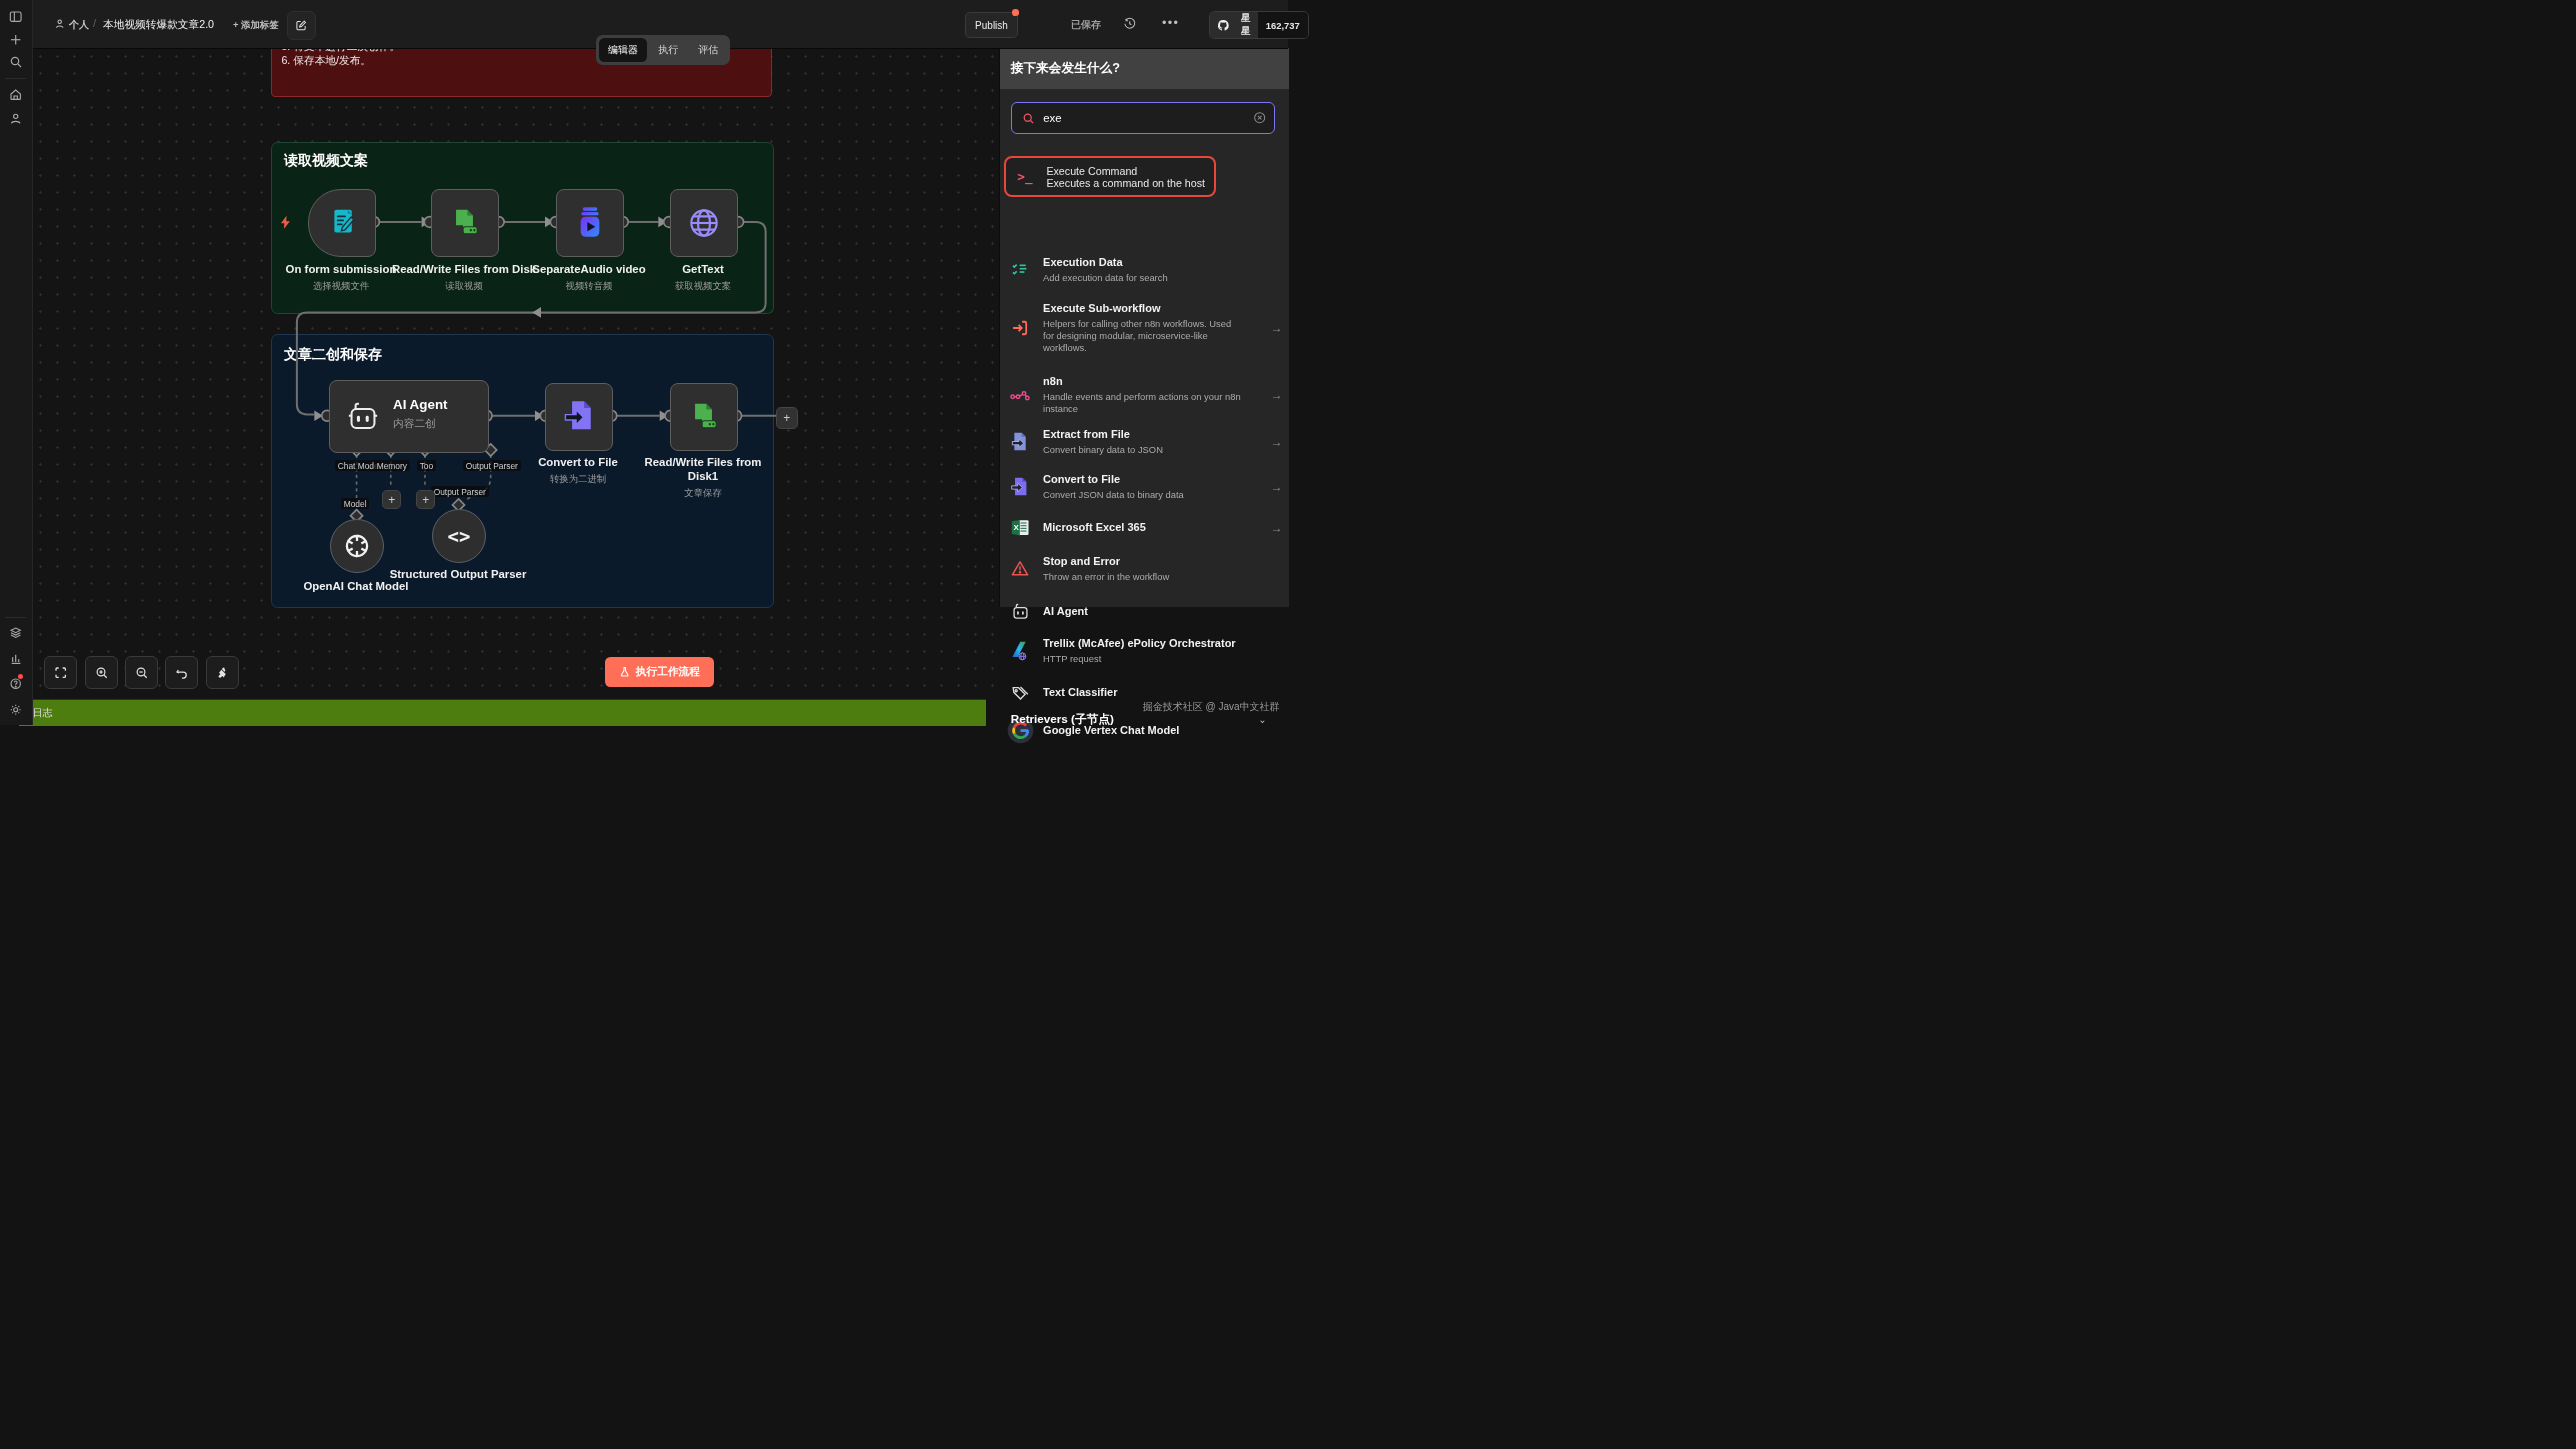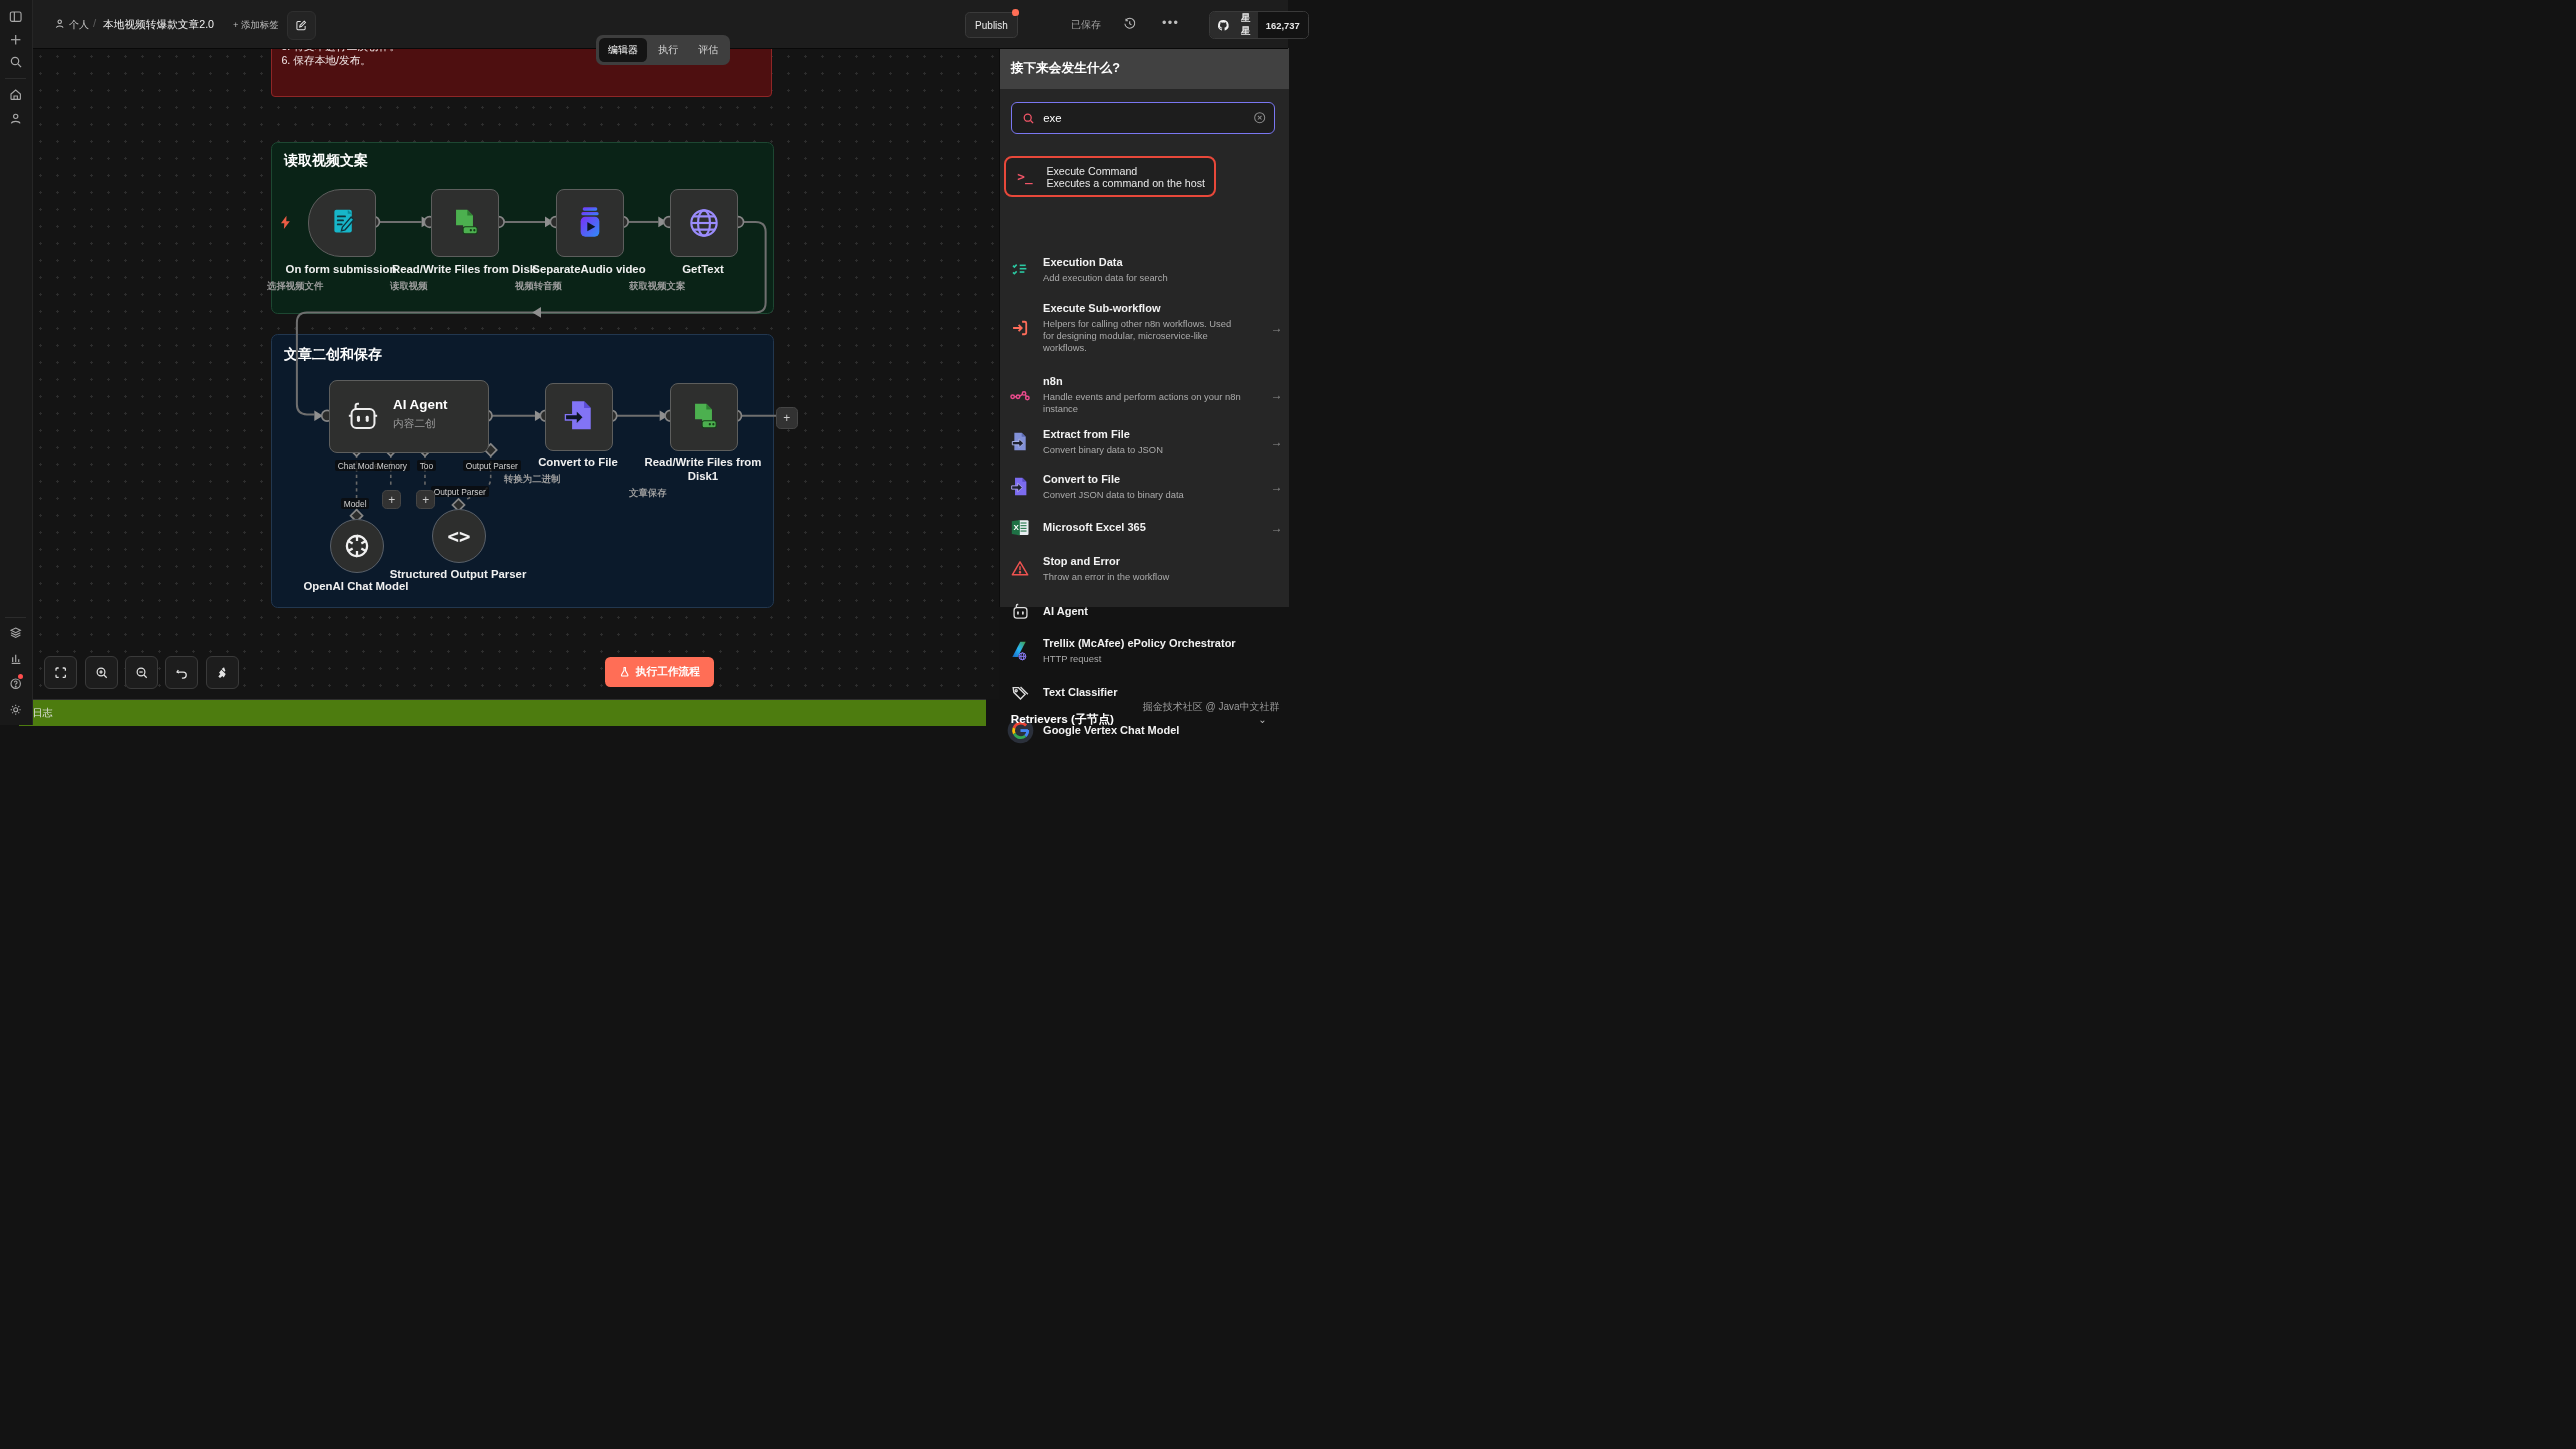--- a/index.html
+++ b/index.html
@@ -4,35 +4,35 @@
 <style>
   html,body{margin:0;padding:0;background:#131313;width:1288px;height:725px;overflow:hidden;
     font-family:"Liberation Sans","DejaVu Sans",sans-serif;color:#e8e8e8;}
   .abs{position:absolute;}
   
   #rail{left:0;top:0;width:32px;height:725px;background:#191919;border-right:0.7px solid #262626;z-index:40;}
   .rail-ic{left:8.7px;width:14.8px;height:14.8px;color:#a8a8a8;display:flex;align-items:center;justify-content:center;}
   .rail-div{left:5.4px;width:21px;height:0.7px;background:#2c2c2c;}
   
   #hdr{left:32px;top:0;width:1256px;height:48px;background:#1d1d1d;border-bottom:0.7px solid #090909;z-index:30;}
-  .htxt{font-size:10px;color:#c9c9c9;}
+  .htxt{font-size:10px;color:#c9c9c9;font-weight:bold;}
   #wf-title{font-size:10.7px;color:#f2f2f2;font-weight:400;}
   .hbtn{background:#262626;border:0.7px solid #3a3a3a;border-radius:4.7px;color:#ececec;}
   
   #tabs{left:596px;top:35px;background:#3e3e3e;border-radius:6.7px;padding:3.4px;display:flex;gap:2.7px;z-index:35;}
   .tab{font-size:10px;padding:4.7px 8.7px;border-radius:5.4px;color:#d6d6d6;}
   .tab.on{background:#141414;color:#fff;}
   
   #canvas{left:32px;top:48px;width:967px;height:651px;background:#141414;
     background-image:radial-gradient(#2d2d2d 1px,transparent 1.1px);background-size:17px 17px;z-index:1;overflow:hidden;}
   .group{border-radius:6.7px;z-index:2;}
   .gtitle{font-size:14px;font-weight:700;color:#fff;}
   .node{background:#2e2f2e;border:1.3px solid #5d5e5d;border-radius:8px;z-index:6;}
   .nlabel{text-align:center;color:#f0f0f0;font-size:11.4px;font-weight:600;line-height:1.22;z-index:6;}
-  .nsub{text-align:left;color:#9c9c9c;font-size:9.4px;margin-top:2.7px;font-weight:700;}
+  .nsub{text-align:center;color:#9c9c9c;font-size:9.4px;margin-top:2.7px;font-weight:400;}
   .chip{background:rgba(10,10,10,.72);color:#cfcfcf;font-size:8.4px;padding:0.7px 2.7px;border-radius:2px;z-index:7;white-space:nowrap;}
   .circle-node{background:#2d2e2d;border:1.3px solid #596069;border-radius:50%;z-index:6;display:flex;align-items:center;justify-content:center;}
   .plusbtn{background:#323232;border:0.7px solid #454545;border-radius:4.7px;color:#cccccc;display:flex;align-items:center;justify-content:center;font-size:12px;z-index:7;}
   
   #note{left:271px;top:37px;width:501px;height:60px;background:#4e0f10;border:1.3px solid #8f2626;border-radius:4px;z-index:2;padding:1.3px 9.4px;box-sizing:border-box;}
   #note div{font-size:10.7px;color:#f3e9e9;line-height:14px;}
   
   .ctl{width:31px;height:31px;background:#1d1d1d;border:0.7px solid #3a3a3a;border-radius:6px;display:flex;align-items:center;justify-content:center;color:#e6e6e6;z-index:10;}
   #runbtn{left:605px;top:657px;width:109px;height:30px;background:#ff6e56;border-radius:5.4px;display:flex;align-items:center;justify-content:center;gap:5.4px;color:#fff;font-size:10.7px;font-weight:600;z-index:10;}
   #logbar{left:19px;top:699px;width:967px;height:25.5px;background:#4d7c0f;border-top:0.7px solid #2e2e2e;z-index:10;}

